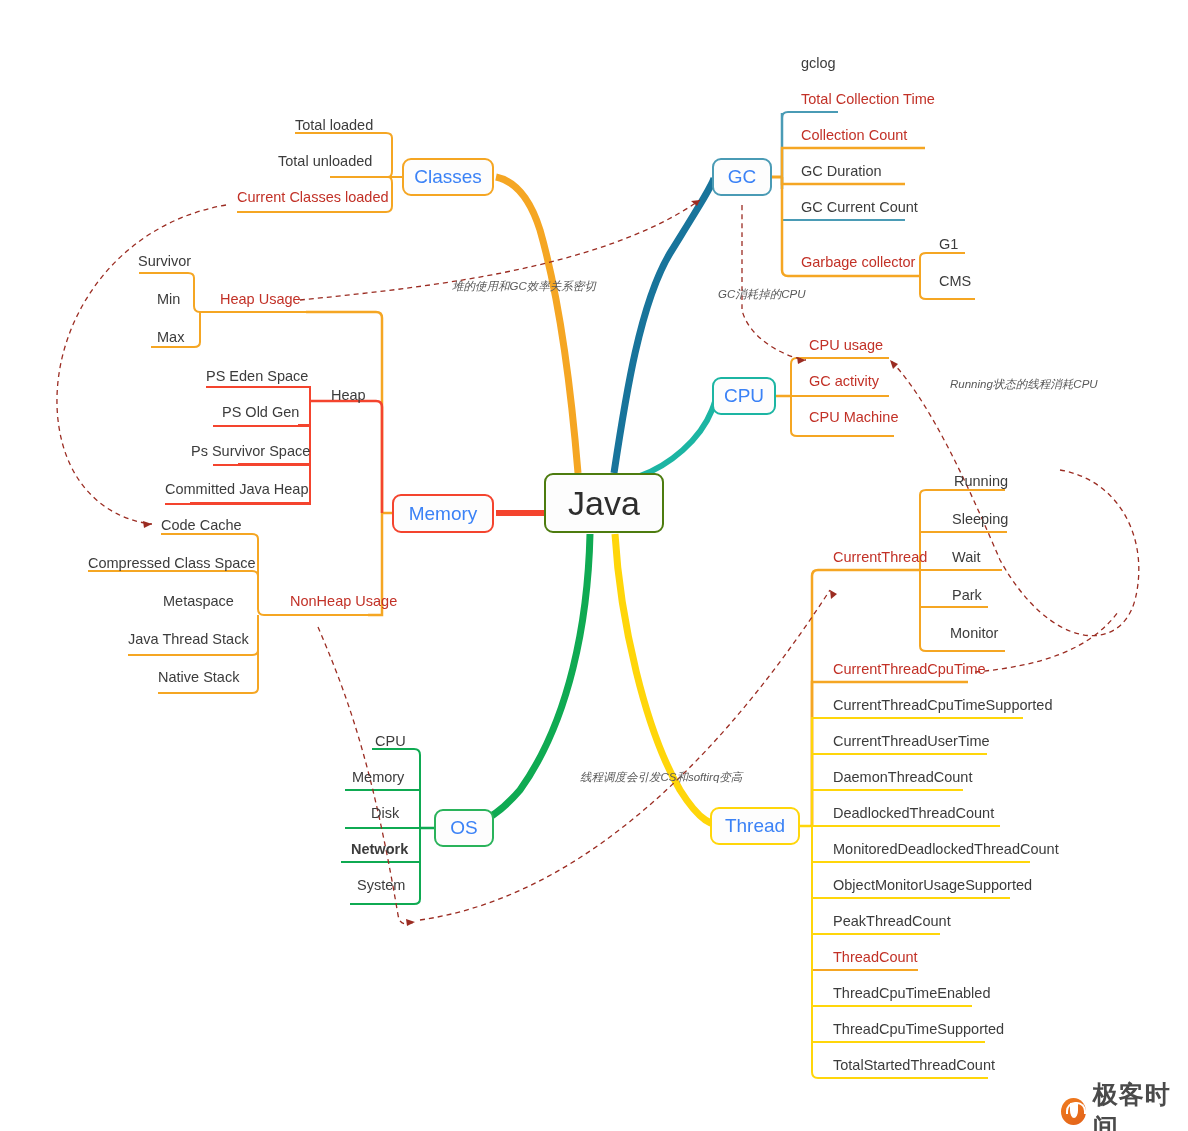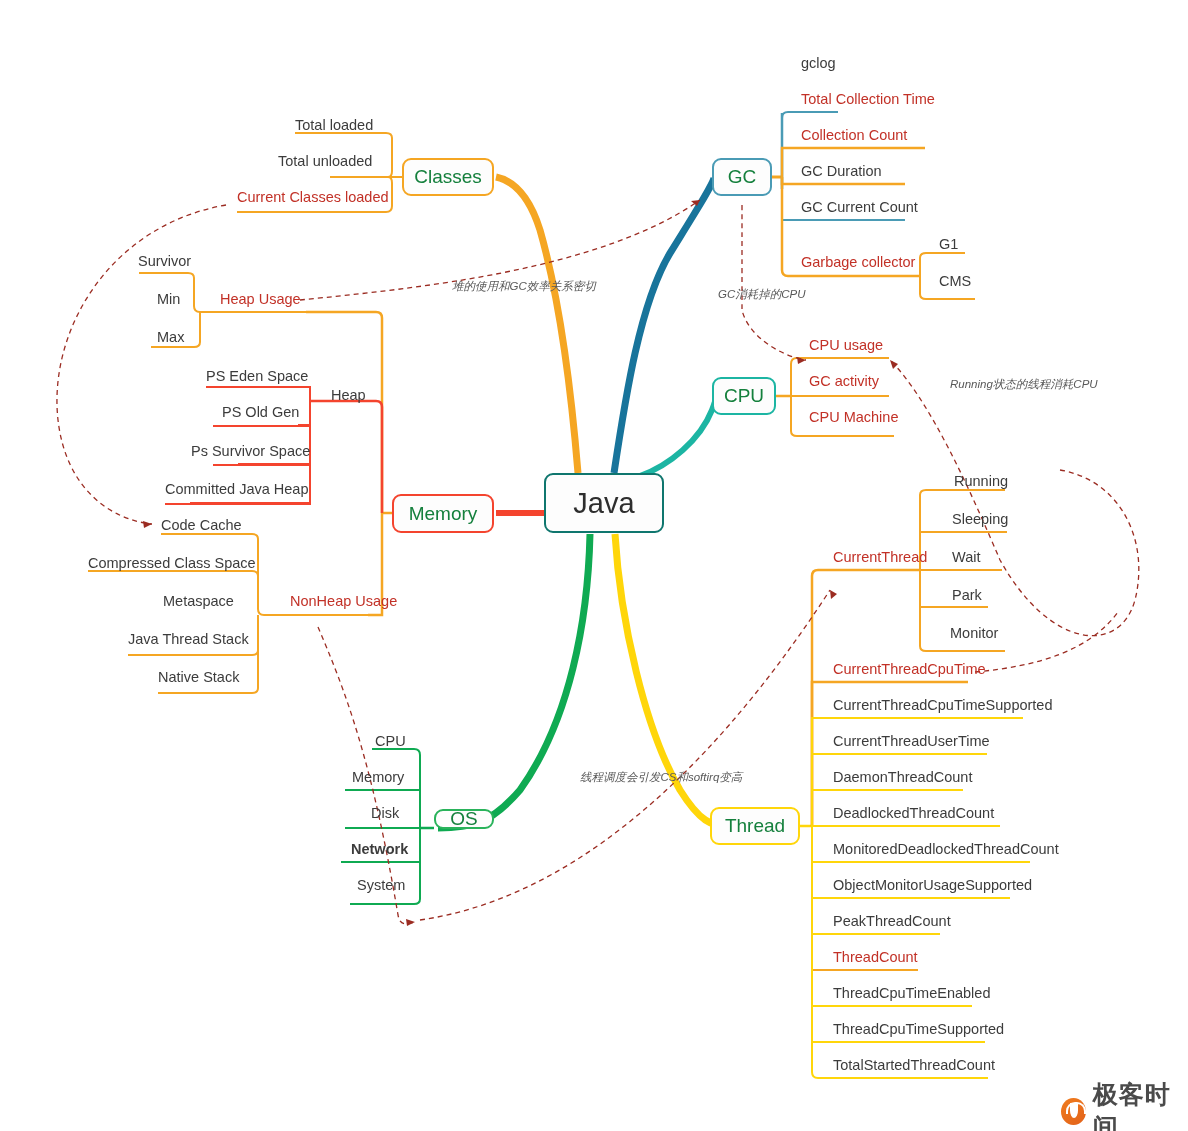--- a/index.html
+++ b/index.html
@@ -23,26 +23,26 @@
   }
 
   
   .box {
     position: absolute;
     display: flex;
     align-items: center;
     justify-content: center;
     background: #fdfdfd;
     border-radius: 9px;
-    color: #15803d;
+    color: #3b82f6;
     white-space: nowrap;
   }
   .box.root {
-    border: 2px solid #0f766e;
-    font-size: 29px;
+    border: 2px solid #4d7c0f;
+    font-size: 34px;
     color: #2e2e2e;
   }
   .box.lvl1 {
     border: 2px solid #f5a623;
     font-size: 19px;
   }
   .box.c-orange  { border-color: #f5a623; }
   .box.c-blue    { border-color: #4a9bb5; }
   .box.c-teal    { border-color: #1cb5a3; }
   .box.c-red     { border-color: #f4442e; }
@@ -233,21 +233,21 @@
   </div>
 
   <div class="box lvl1 c-teal" style="left:712px; top:377px; width:64px; height:38px;">
     <span>CPU</span>
   </div>
 
   <div class="box lvl1 c-red" style="left:392px; top:494px; width:102px; height:39px;">
     <span>Memory</span>
   </div>
 
-  <div class="box lvl1 c-green" style="left:434px; top:809px; width:60px; height:20px;">
+  <div class="box lvl1 c-green" style="left:434px; top:809px; width:60px; height:38px;">
     <span>OS</span>
   </div>
 
   <div class="box lvl1 c-yellow" style="left:710px; top:807px; width:90px; height:38px;">
     <span>Thread</span>
   </div>
 
   <div class="leaf dark" style="left:295px; top:118px;">Total loaded</div>
   <div class="leaf dark" style="left:278px; top:154px;">Total unloaded</div>
   <div class="leaf red" style="left:237px; top:190px;">Current Classes loaded</div>

